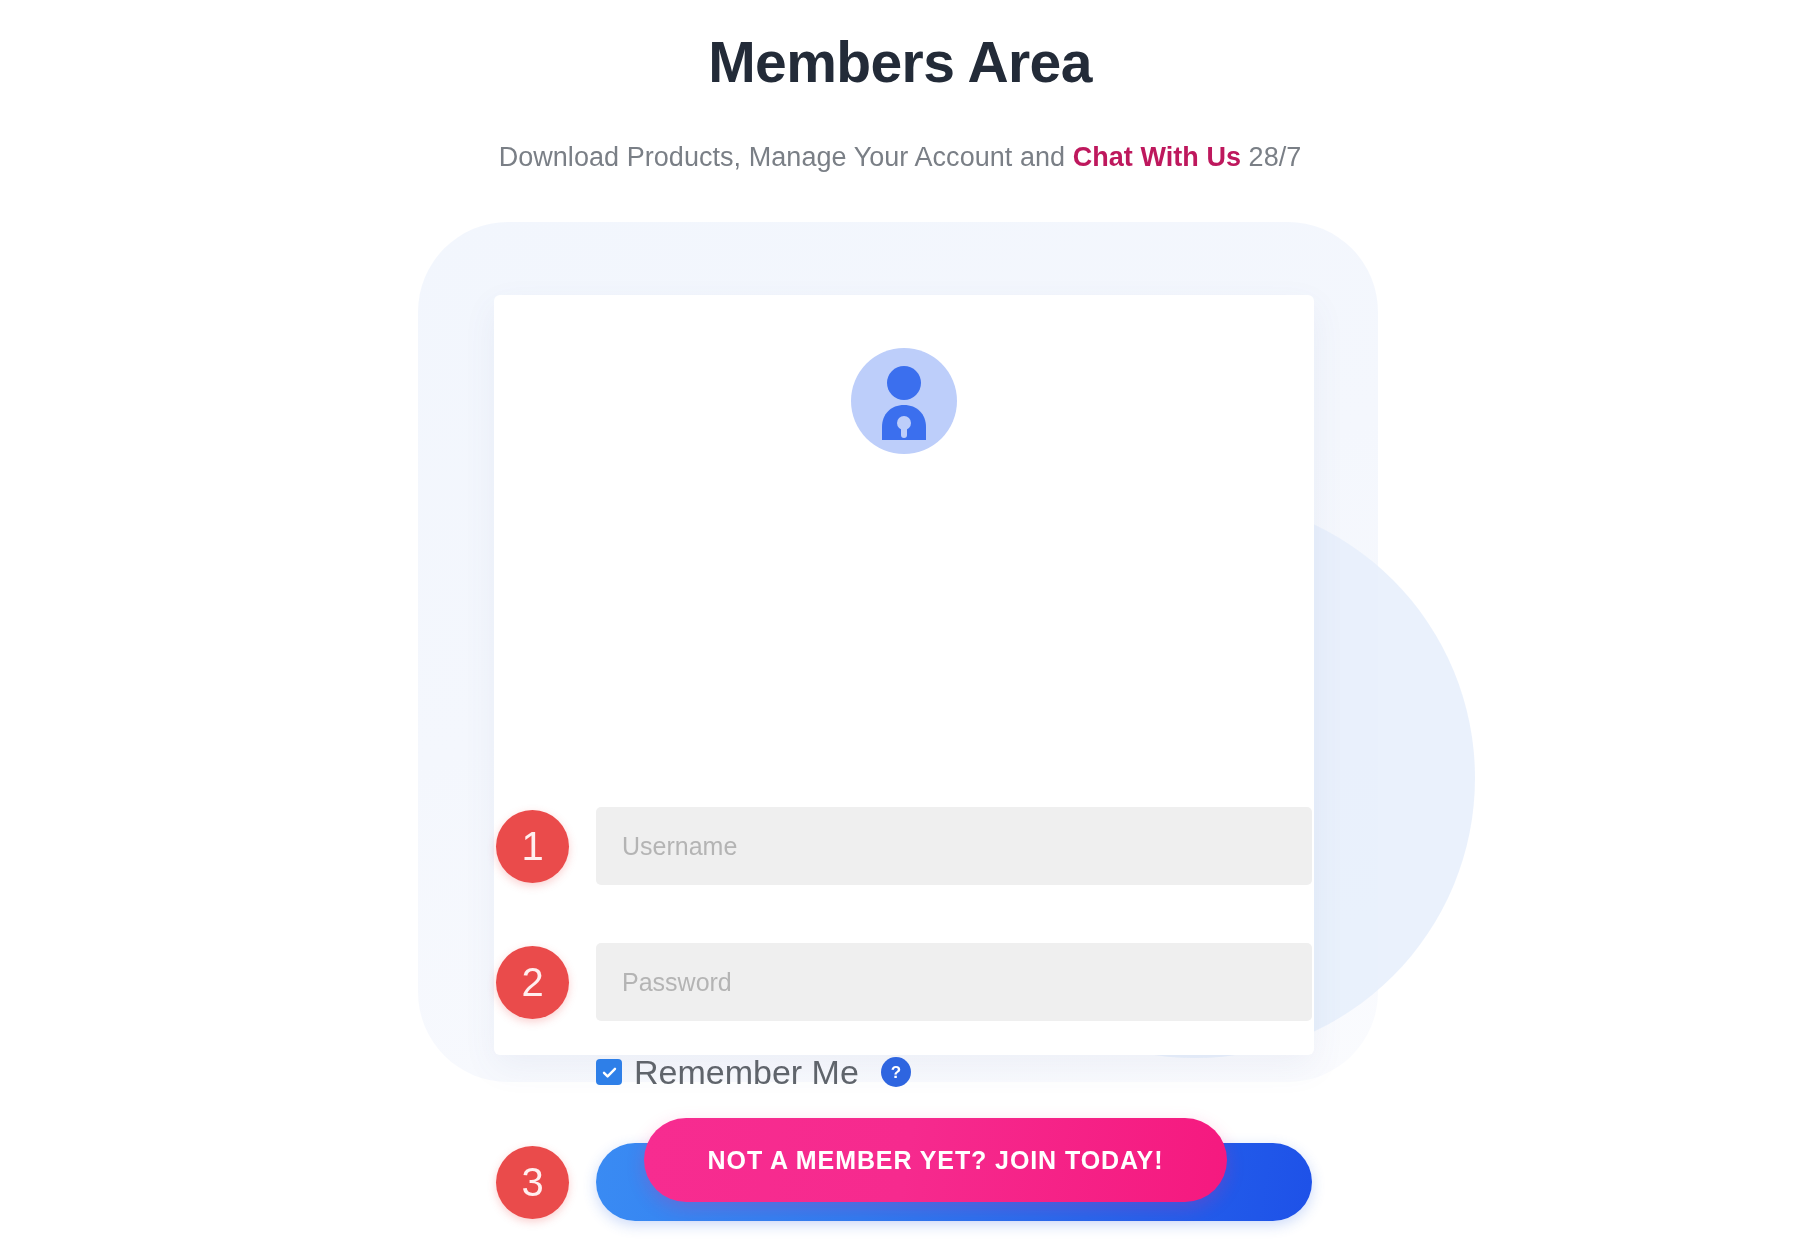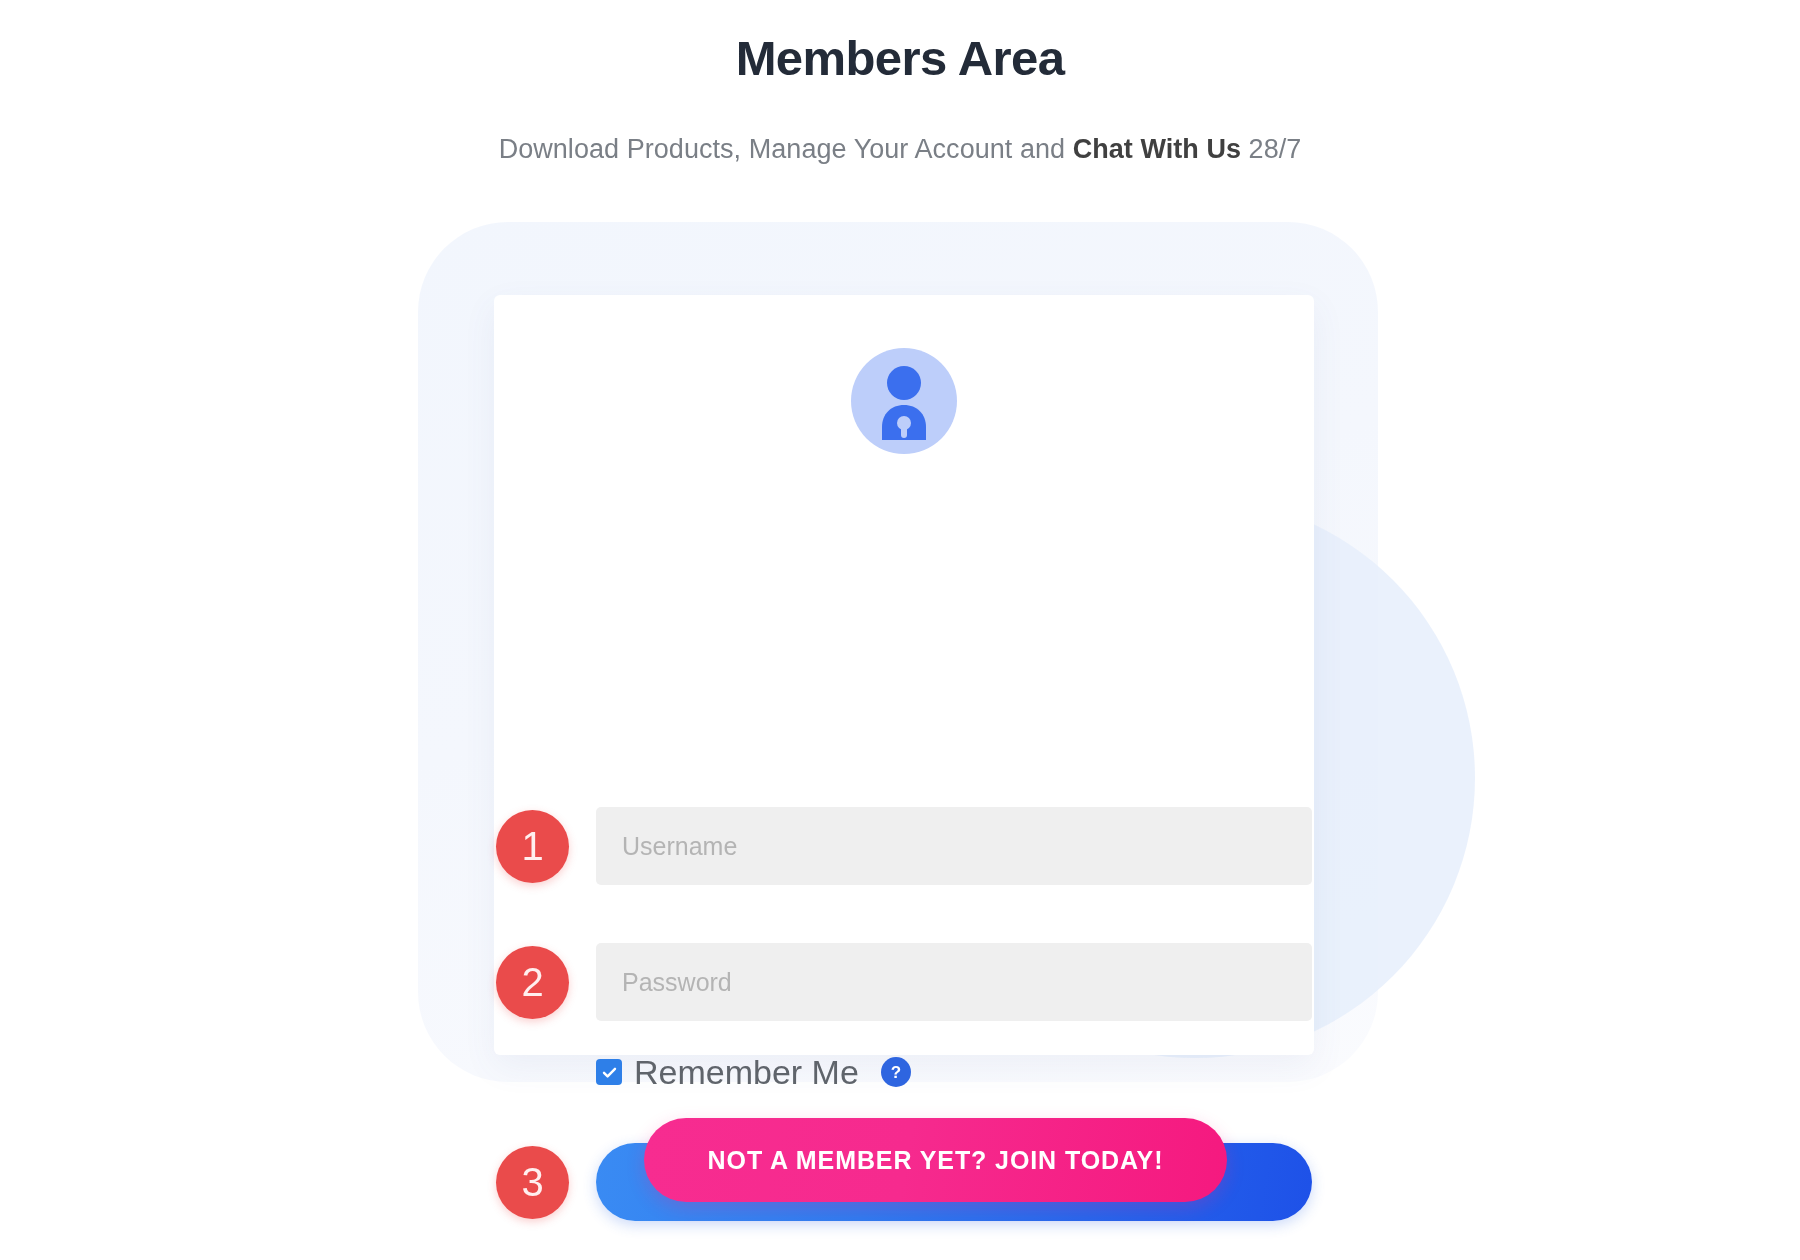--- a/index.html
+++ b/index.html
@@ -23,38 +23,38 @@
   
   .header {
     position: absolute;
     top: 0; left: 0;
     width: 1800px;
     text-align: center;
     z-index: 6;
   }
 
   .page-title {
-    font-size: 49px;
+    font-size: 57px;
     font-weight: bold;
     color: #232B38;
     letter-spacing: -0.6px;
     line-height: 1;
     padding-top: 34px;
   }
 
   .page-subtitle {
     margin-top: 50px;
     font-size: 27px;
     color: #7A7F86;
     line-height: 1.25;
     letter-spacing: 0.05px;
   }
 
   .subtitle-link {
-    color: #404040;
+    color: #be185d;
     font-weight: bold;
     text-decoration: none;
     cursor: pointer;
   }
 
   
   .decor-backdrop {
     position: absolute;
     left: 418px;
     top: 222px;

